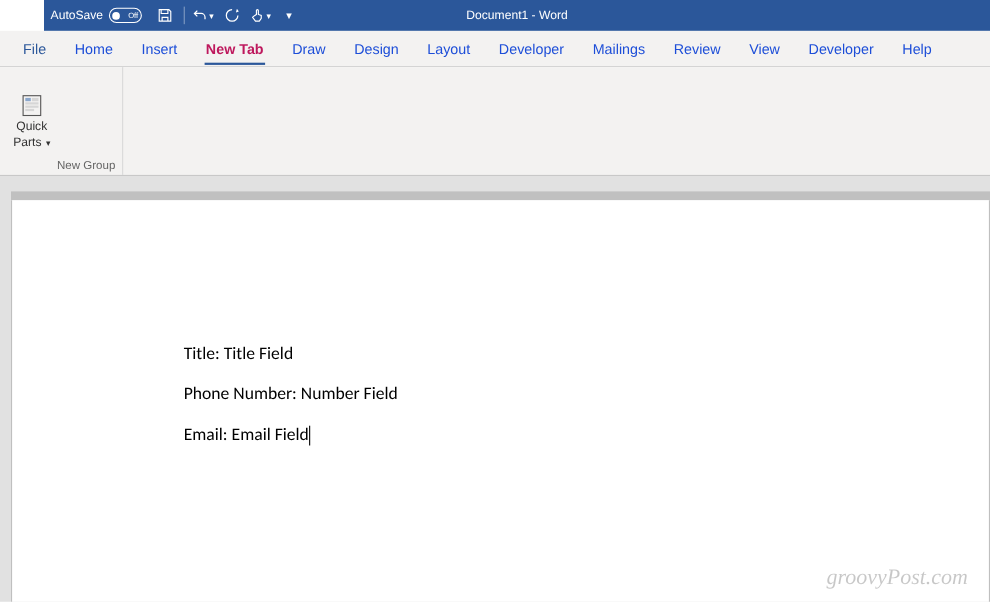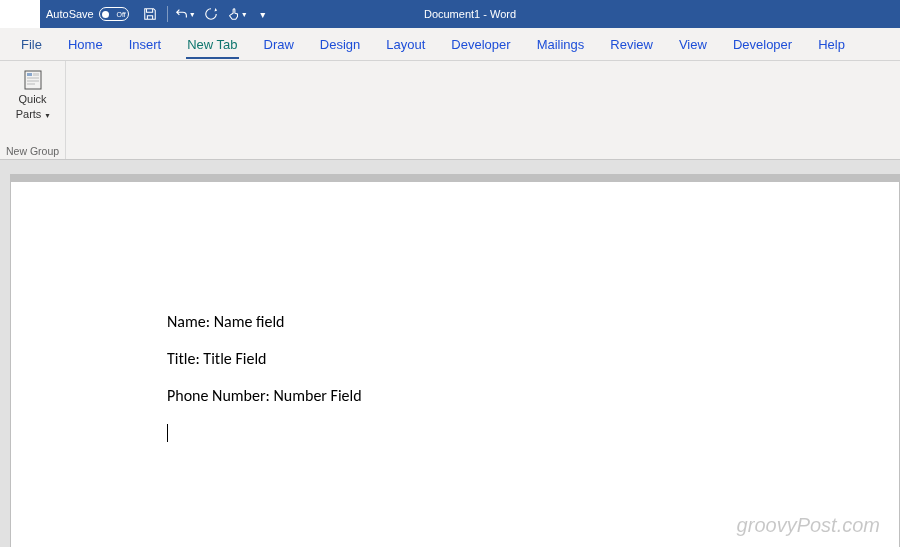--- a/index.html
+++ b/index.html
@@ -85,42 +85,41 @@
 }
 .menu-item {
   padding: 6px 13px;
   font-size: 13px;
   color: #1d4ed8;
   cursor: pointer;
   position: relative;
 }
 .menu-item.file { color: #2b579a; font-weight: 400; }
 .menu-item.active {
-  font-weight: 400;
-  color: #0f766e;
+  font-weight: 700;
+  color: #be185d;
 }
 .menu-item.active::after {
   content: "";
   position: absolute;
   left: 12px;
   right: 12px;
   bottom: -1px;
   height: 2px;
   background: #2b579a;
 }
 .ribbon {
   height: 99px;
   background: #f3f2f1;
   border-bottom: 1px solid #c8c8c8;
   display: flex;
   align-items: stretch;
 }
 .ribbon-group {
   display: flex;
-  flex-direction: column;
   align-items: center;
   padding: 4px 6px 2px;
   border-right: 1px solid #d9d9d9;
   font-size: 11px;
   color: #444;
   min-width: 58px;
 }
 .ribbon-btn {
   display: flex;
   flex-direction: column;
@@ -165,21 +164,21 @@
   width: 1px;
   height: 18px;
   background: #000;
   vertical-align: text-bottom;
   margin-left: 0;
 }
 .watermark {
   position: absolute;
   right: 20px;
   bottom: 10px;
-  font-family: Liberation Sans, sans-serif;
+  font-family: Liberation Serif, serif;
   font-style: italic;
   font-size: 20px;
   color: rgba(0,0,0,0.22);
   pointer-events: none;
 }
 .chev { font-size: 8px; margin-left: 1px; }
 </style>
 </head>
 <body>
 
@@ -252,20 +251,19 @@
       <div class="lbl"><span>Quick</span></div>
       <div class="lbl"><span>Parts</span> <span class="chev">▾</span></div>
     </div>
     <div class="ribbon-group-label">New Group</div>
   </div>
 </div>
 
 <div class="doc-area">
   <div class="page-top-shadow"></div>
   <div class="page">
-    <div class="line">Name: Name field</div>
     <div class="line">Title: Title Field</div>
     <div class="line">Phone Number: Number Field</div>
-    <div class="line"><span class="cursor"></span></div>
+    <div class="line"><span>Email: Email Field</span><span class="cursor"></span></div>
   </div>
 </div>
 
 <div class="watermark">groovyPost.com</div>
 
 </body></html>

